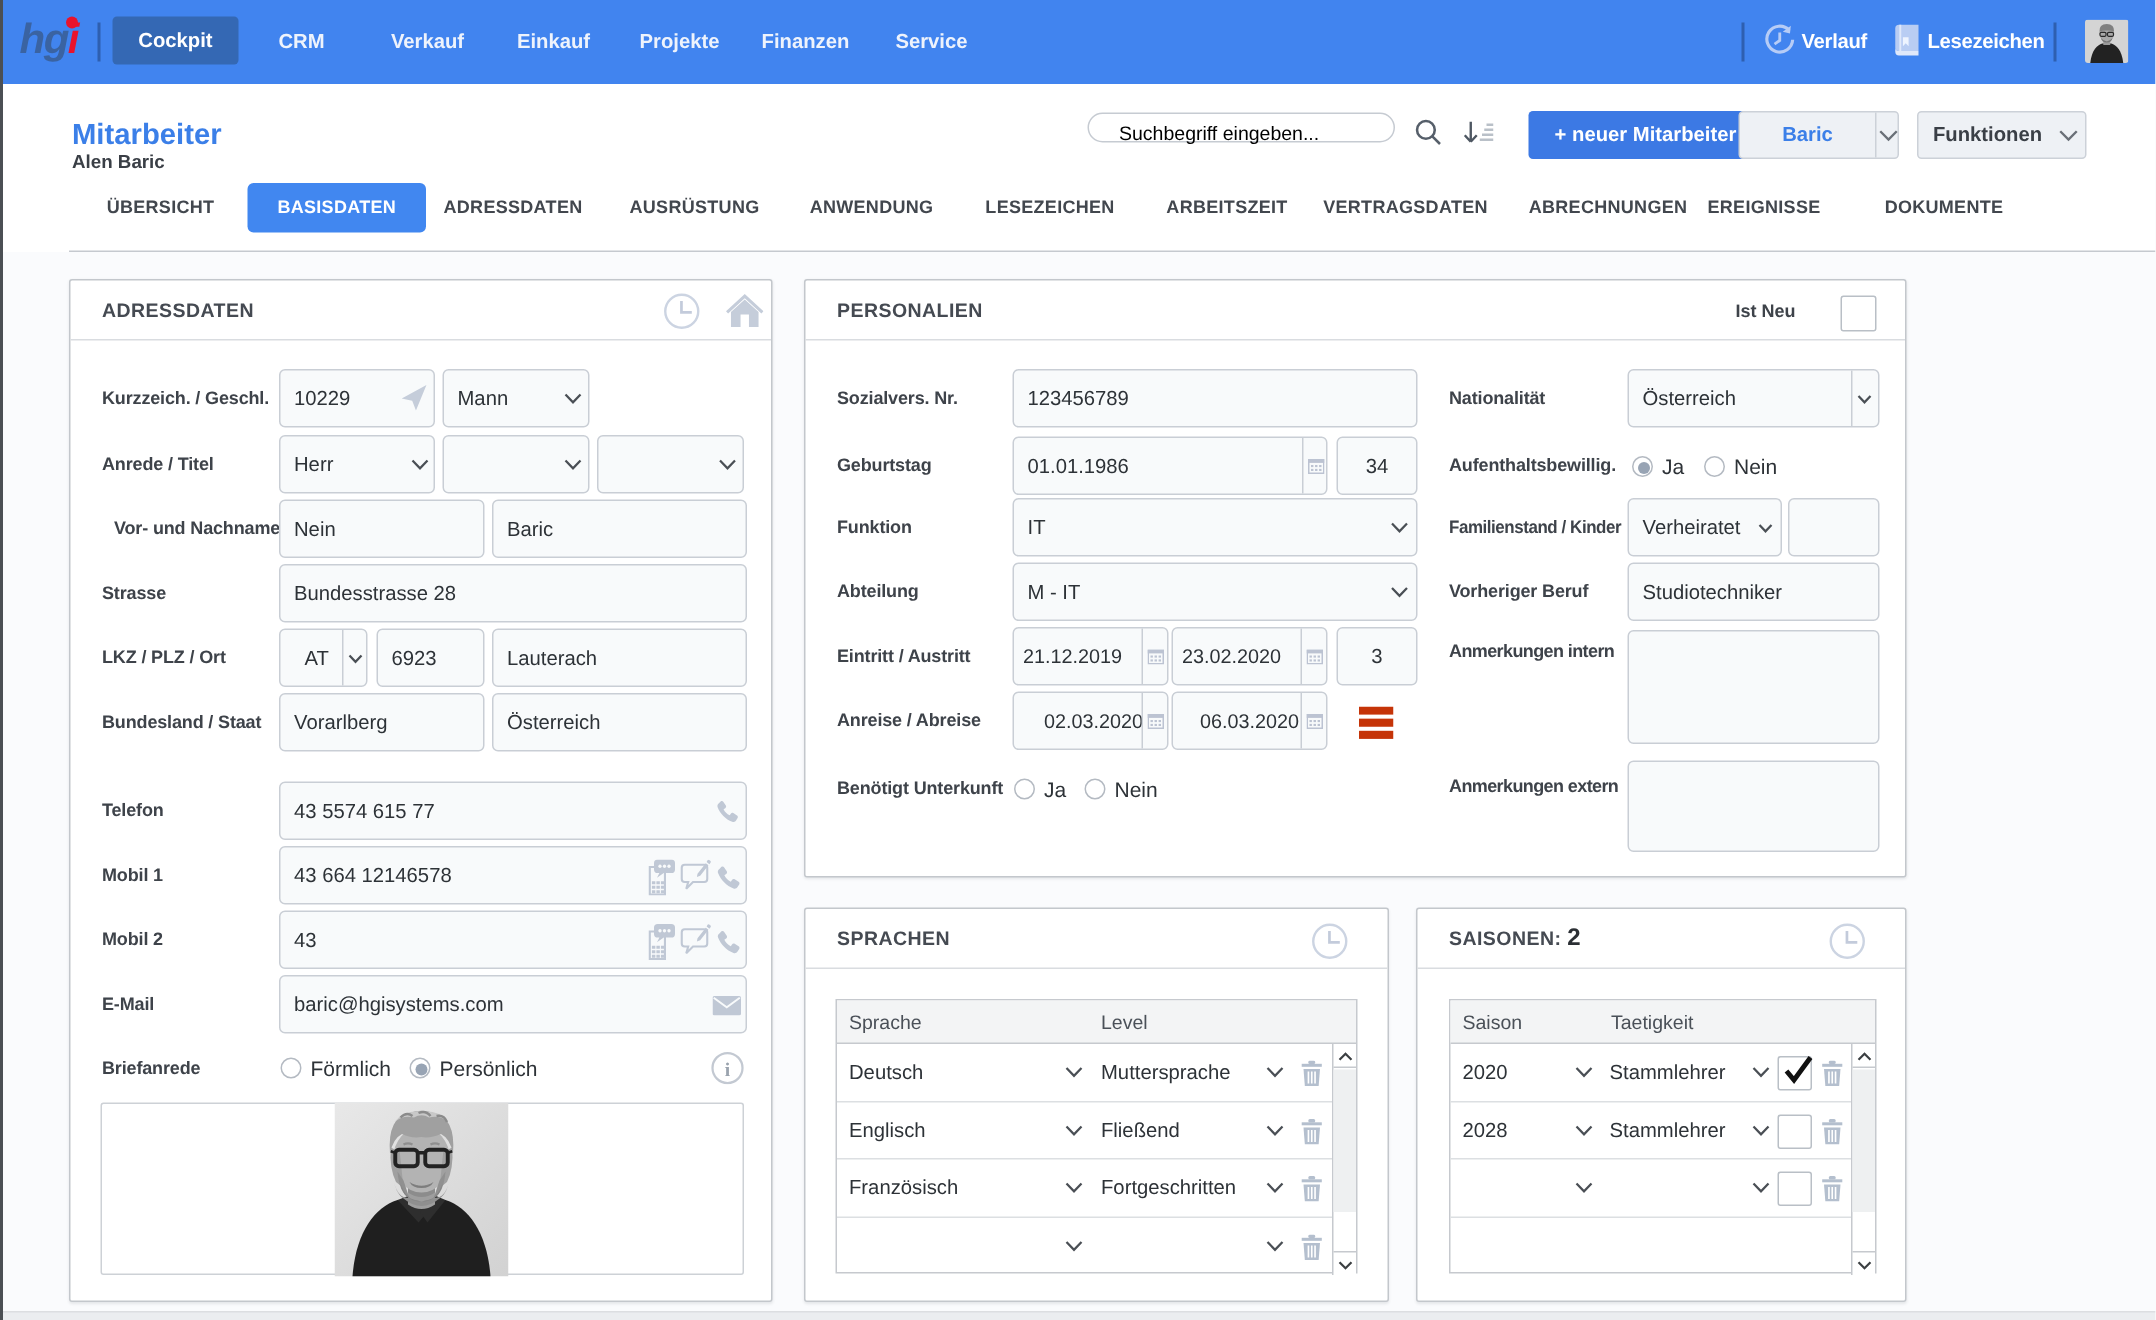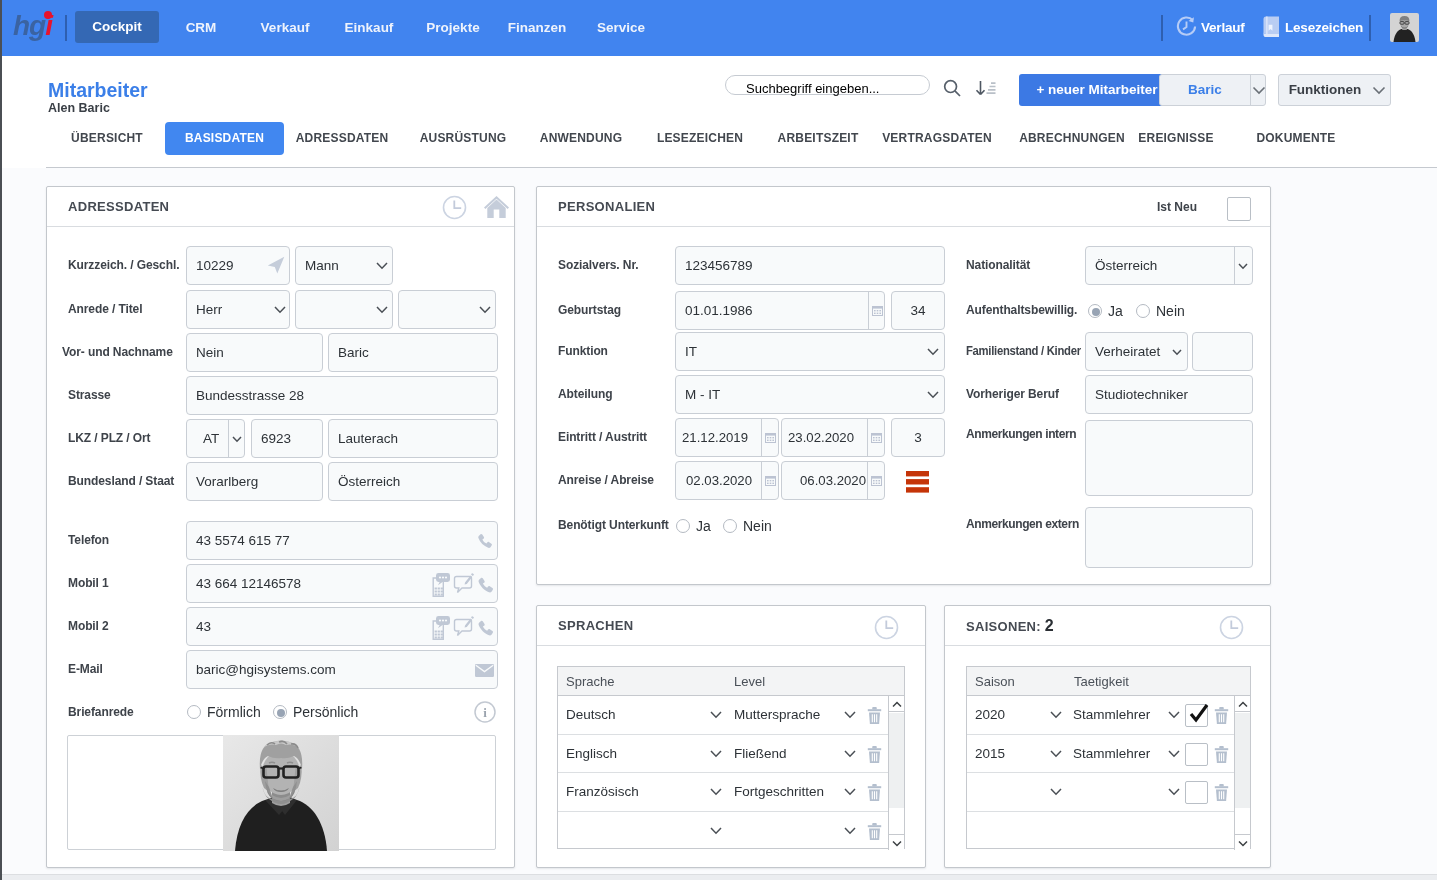--- a/index.html
+++ b/index.html
@@ -164,21 +164,21 @@
     <svg class="chev" style="left:80px;top:15px;" width="12" height="8" viewBox="0 0 12 8">
         <path d="M1 1 L6 6.2 L11 1" fill="none" stroke="#4a4f55" stroke-width="1.5"></path>
       </svg>
   </div>
   <div class="inp" style="left:351px;top:103px;width:98px;">
     <svg class="chev" style="left:80px;top:15px;" width="12" height="8" viewBox="0 0 12 8">
         <path d="M1 1 L6 6.2 L11 1" fill="none" stroke="#4a4f55" stroke-width="1.5"></path>
       </svg>
   </div>
 
-  <div class="lbl" style="left:15px;top:146px;">Vor- und Nachname</div>
+  <div class="lbl" style="left:29px;top:146px;">Vor- und Nachname</div>
   <div class="inp" style="left:139px;top:146px;width:137px;">Nein</div>
   <div class="inp" style="left:281px;top:146px;width:170px;">Baric</div>
 
   <div class="lbl" style="left:21px;top:189px;">Strasse</div>
   <div class="inp" style="left:139px;top:189px;width:312px;">Bundesstrasse 28</div>
 
   <div class="lbl" style="left:21px;top:232px;">LKZ / PLZ / Ort</div>
   <div class="inp" style="left:139px;top:232px;width:59px;padding-left:16px;">AT
     <div class="vdiv" style="left:41px;"></div>
     <svg class="chev" style="left:45px;top:16px;" width="10" height="7" viewBox="0 0 10 7">
@@ -375,21 +375,21 @@
           <rect x="7.4" y="4" width="1.6" height="1.4"></rect>
           <rect x="2" y="6.6" width="1.6" height="1.4"></rect>
           <rect x="4.7" y="6.6" width="1.6" height="1.4"></rect>
           <rect x="7.4" y="6.6" width="1.6" height="1.4"></rect>
         </g>
       </svg>
   </div>
   <div class="inp" style="left:354px;top:231px;width:54px;padding-left:0;text-align:center;">3</div>
 
   <div class="lbl" style="left:21px;top:274px;">Anreise / Abreise</div>
-  <div class="inp" style="left:138px;top:274px;width:104px;font-size:13.2px;padding-left:10px;">02.03.2020
+  <div class="inp" style="left:138px;top:274px;width:104px;font-size:13.2px;padding-left:20px;">02.03.2020
     <div class="vdiv" style="left:85px;"></div>
     <svg style="left:89px;top:14px;position:absolute;" width="11" height="10" viewBox="0 0 11 10">
         <rect x="0.5" y="0.5" width="10" height="9" fill="none" stroke="#bcc3d2" stroke-width="1"></rect>
         <rect x="0" y="0" width="11" height="2.6" fill="#bcc3d2"></rect>
         <g fill="#bcc3d2">
           <rect x="2" y="4" width="1.6" height="1.4"></rect>
           <rect x="4.7" y="4" width="1.6" height="1.4"></rect>
           <rect x="7.4" y="4" width="1.6" height="1.4"></rect>
           <rect x="2" y="6.6" width="1.6" height="1.4"></rect>
           <rect x="4.7" y="6.6" width="1.6" height="1.4"></rect>
@@ -549,21 +549,21 @@
   <div class="phead"></div>
   <div class="tbl" style="left:21px;top:60px;width:285px;height:183px;">
     <div class="thead"></div>
     <div class="th" style="left:8px;">Saison</div>
     <div class="th" style="left:107px;">Taetigkeit</div>
     <div class="abs" style="left:0;top:67px;width:268px;height:1px;background:#dcdfe2;"></div>
     <div class="abs" style="left:0;top:105px;width:268px;height:1px;background:#dcdfe2;"></div>
     <div class="abs" style="left:0;top:144px;width:268px;height:1px;background:#dcdfe2;"></div>
     <div class="td" style="left:8px;top:29px;">2020</div>
       <div class="td" style="left:106px;top:29px;">Stammlehrer</div>
-    <div class="td" style="left:8px;top:68px;">2015</div>
+    <div class="td" style="left:8px;top:68px;">2028</div>
       <div class="td" style="left:106px;top:68px;">Stammlehrer</div>
     <svg class="abs" style="left:83px;top:44px;" width="12" height="8" viewBox="0 0 12 8">
         <path d="M1 1 L6 6.2 L11 1" fill="none" stroke="#4a4f55" stroke-width="1.5"></path>
       </svg>
     <svg class="abs" style="left:201px;top:44px;" width="12" height="8" viewBox="0 0 12 8">
         <path d="M1 1 L6 6.2 L11 1" fill="none" stroke="#4a4f55" stroke-width="1.5"></path>
       </svg>
     <svg class="abs" style="left:83px;top:83px;" width="12" height="8" viewBox="0 0 12 8">
         <path d="M1 1 L6 6.2 L11 1" fill="none" stroke="#4a4f55" stroke-width="1.5"></path>
       </svg>

